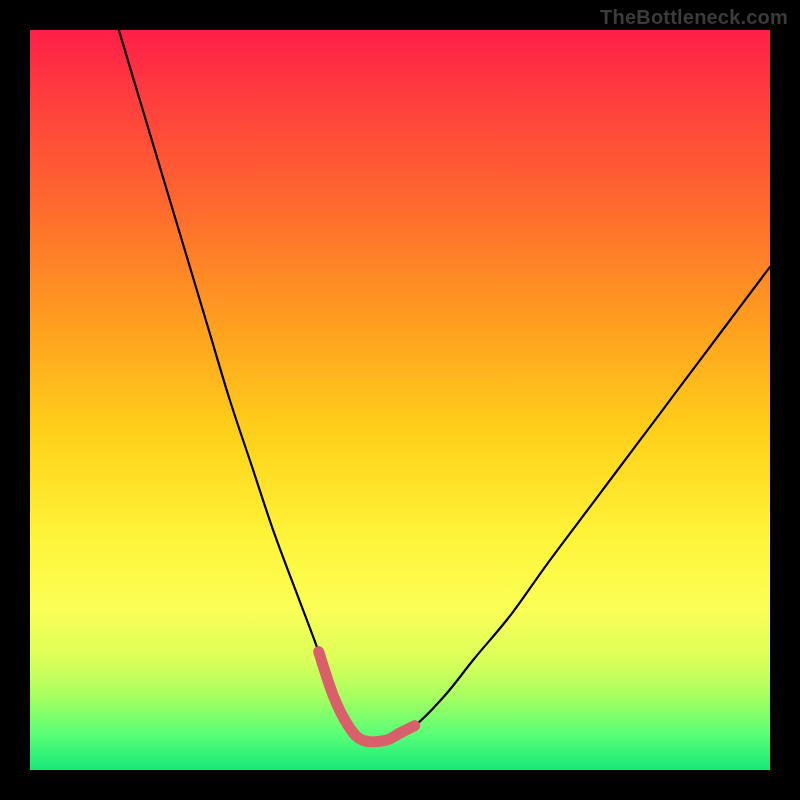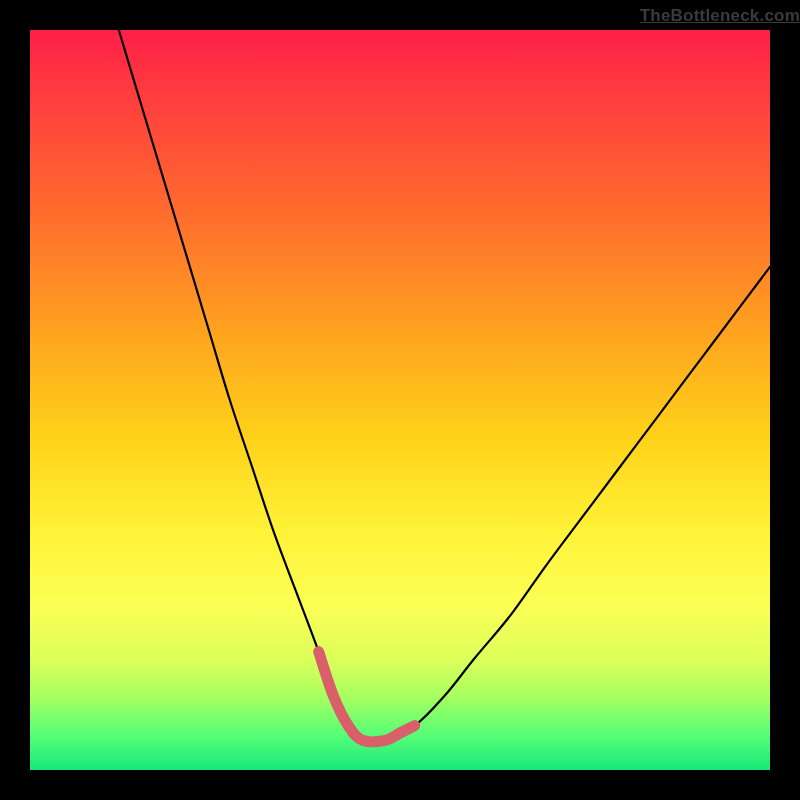--- a/index.html
+++ b/index.html
@@ -13,27 +13,26 @@
   }
   .frame {
     position: relative;
     width: 800px;
     height: 800px;
     background: #000;
   }
   .watermark {
     position: absolute;
     top: 6px;
-    right: 0;
+    right: 12px;
     color: #3b3b3b;
-    font-size: 17px;
+    font-size: 20px;
     font-weight: 600;
     letter-spacing: 0.2px;
     z-index: 10;
-    text-decoration: underline;
   }
   .plot {
     position: absolute;
     left: 30px;
     top: 30px;
     width: 740px;
     height: 740px;
     background: linear-gradient(to bottom,
       #ff1f47 0%,
       #ff3a3f 8%,

